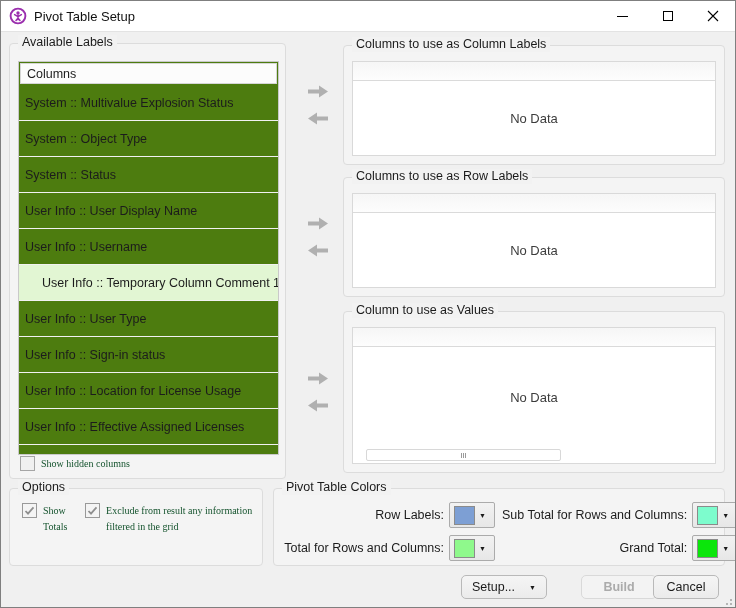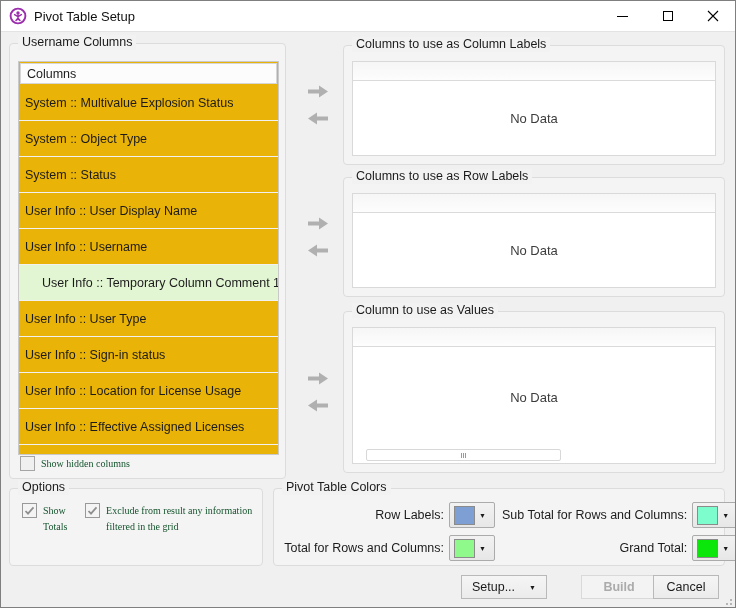--- a/index.html
+++ b/index.html
@@ -25,21 +25,21 @@
   .groupbox {
     position:absolute; border:1px solid #dcdcdc; border-radius:4px; background:#f4f4f4;
   }
   .group-caption {
     position:absolute; top:-9px; left:8px; padding:0 4px; background:#f2f2f2;
     font-size:12.5px; color:#1b1b1b; white-space:nowrap; line-height:15px;
   }
   
   .columns-list {
     position:absolute; left:8px; top:17px; width:261px; height:394px;
-    background:#eab308; border:1px solid #c9c9c9; overflow:hidden;
+    background:#4d7c0f; border:1px solid #c9c9c9; overflow:hidden;
   }
   .list-header {
     height:21px; margin:1px; border:1px solid #d6d6d6; background:#fcfcfc;
     font-size:12.5px; color:#1c1c1c; display:flex; align-items:center; padding-left:6px;
   }
   .list-item {
     height:36px; display:flex; align-items:center; padding-left:6px;
     font-size:12.5px; color:#1c1c1c; border-bottom:1px solid #f1f1f1;
     white-space:nowrap; overflow:hidden;
   }
@@ -90,21 +90,21 @@
   .color-label { font-size:12.5px; color:#1b1b1b; text-align:right; white-space:nowrap; }
   .color-picker {
     width:46px; height:26px; border:1px solid #ababab; border-radius:2px;
     background:linear-gradient(#f2f2f2,#e7e7e7);
     display:flex; align-items:center; padding-left:4px; gap:4px; cursor:default;
   }
   .swatch { width:21px; height:19px; border:1px solid #8b8b8b; }
   .dd-arrow { font-size:7px; color:#1a1a1a; line-height:1; }
   
   .btn {
-    position:absolute; top:543px; height:24px; border:1px solid #b9b9b9; border-radius:0;
+    position:absolute; top:543px; height:24px; border:1px solid #b9b9b9; border-radius:5px;
     background:linear-gradient(#f5f5f5,#ebebeb); font-size:12.5px; color:#1a1a1a;
     display:flex; align-items:center; justify-content:center; cursor:default;
     font-family:inherit;
   }
   .btn.disabled { border-color:#d9d9d9; background:#f3f3f3; color:#ababab; }
   .split-gap { width:14px; }
   .resize-grip { position:absolute; right:3px; bottom:3px; width:10px; height:10px; }
   .resize-grip i { position:absolute; width:2px; height:2px; background:#b5b5b5; }
 </style>
 </head>
@@ -130,21 +130,21 @@
         <svg width="12" height="12" viewBox="0 0 12 12">
           <path d="M1 1 L11 11 M11 1 L1 11" stroke="#000" stroke-width="1.1"></path>
         </svg>
       </div>
     </div>
   </div>
 
   <div class="body">
 
     <div class="groupbox" style="left:8px; top:11px; width:277px; height:436px;">
-      <span class="group-caption">Username Columns</span>
+      <span class="group-caption">Available Labels</span>
       <div class="columns-list">
         <div class="list-header">Columns</div>
         <div class="list-item">System :: Multivalue Explosion Status</div>
         <div class="list-item">System :: Object Type</div>
         <div class="list-item">System :: Status</div>
         <div class="list-item">User Info :: User Display Name</div>
         <div class="list-item">User Info :: Username</div>
         <div class="list-item selected">User Info :: Temporary Column Comment 1</div>
         <div class="list-item">User Info :: User Type</div>
         <div class="list-item">User Info :: Sign-in status</div>

